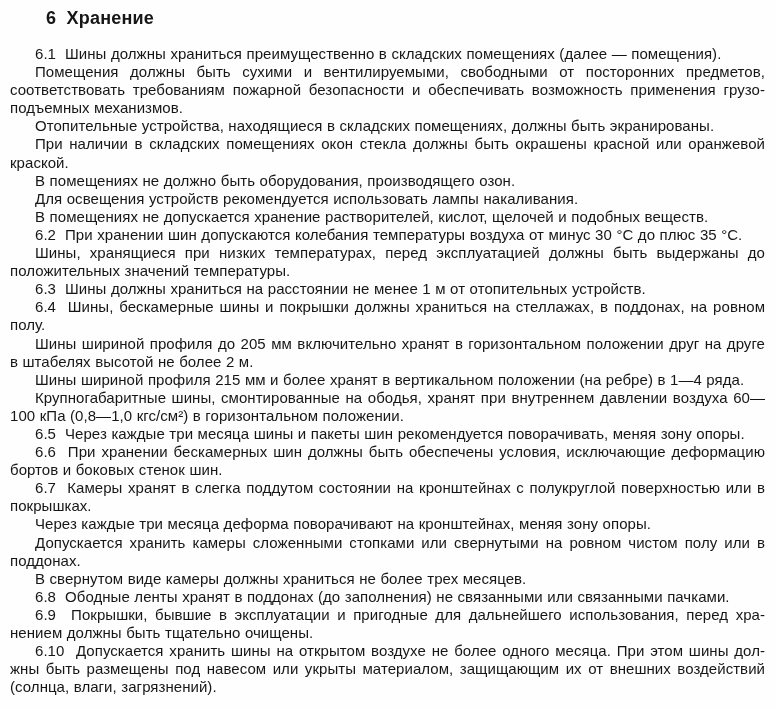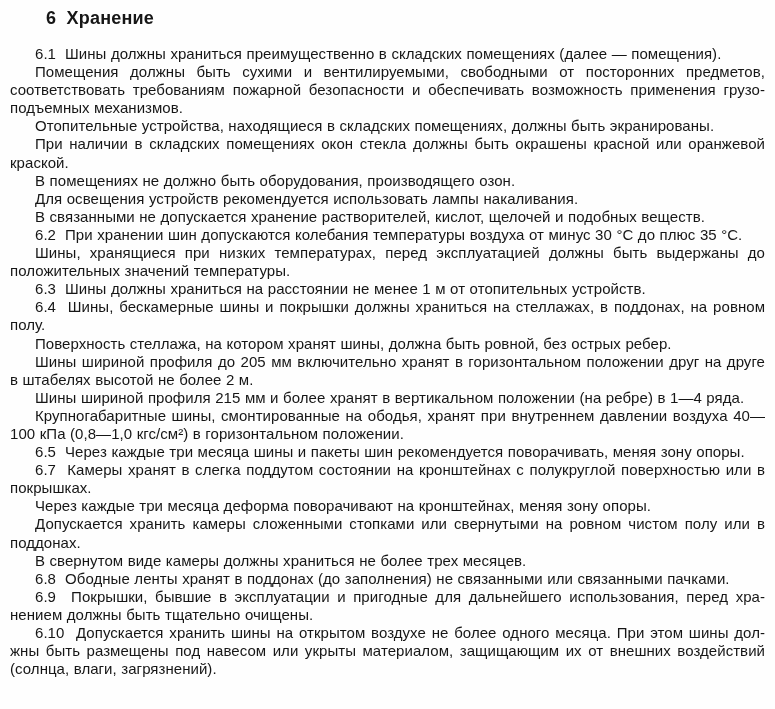--- a/index.html
+++ b/index.html
@@ -44,30 +44,30 @@
 <body>
 
 <main class="page">
   <h2 class="section-heading">6&nbsp; Хранение</h2>
   <p class="para">6.1&nbsp; Шины должны храниться преимущественно в складских помещениях (далее — помещения).</p>
   <p class="para">Помещения должны быть сухими и вентилируемыми, свободными от посторонних предметов, соответствовать требованиям пожарной безопасности и обеспечивать возможность применения грузо­подъемных механизмов.</p>
   <p class="para">Отопительные устройства, находящиеся в складских помещениях, должны быть экранированы.</p>
   <p class="para">При наличии в складских помещениях окон стекла должны быть окрашены красной или оранжевой краской.</p>
   <p class="para">В помещениях не должно быть оборудования, производящего озон.</p>
   <p class="para">Для освещения устройств рекомендуется использовать лампы накаливания.</p>
-  <p class="para">В связанными не допускается хранение растворителей, кислот, щелочей и подобных веществ.</p>
+  <p class="para">В помещениях не допускается хранение растворителей, кислот, щелочей и подобных веществ.</p>
   <p class="para">6.2&nbsp; При хранении шин допускаются колебания температуры воздуха от минус 30 °С до плюс 35 °С.</p>
   <p class="para">Шины, хранящиеся при низких температурах, перед эксплуатацией должны быть выдержаны до положительных значений температуры.</p>
   <p class="para">6.3&nbsp; Шины должны храниться на расстоянии не менее 1 м от отопительных устройств.</p>
   <p class="para">6.4&nbsp; Шины, бескамерные шины и покрышки должны храниться на стеллажах, в поддонах, на ровном полу.</p>
-  <p class="para">Поверхность стеллажа, на котором хранят шины, должна быть ровной, без острых ребер.</p>
   <p class="para">Шины шириной профиля до 205 мм включительно хранят в горизонтальном положении друг на дру­ге в штабелях высотой не более 2 м.</p>
   <p class="para">Шины шириной профиля 215 мм и более хранят в вертикальном положении (на ребре) в 1—4 ряда.</p>
-  <p class="para">Крупногабаритные шины, смонтированные на ободья, хранят при внутреннем давлении воздуха 40—100 кПа (0,8—1,0 кгс/см²) в горизонтальном положении.</p>
+  <p class="para">Крупногабаритные шины, смонтированные на ободья, хранят при внутреннем давлении воздуха 60—100 кПа (0,8—1,0 кгс/см²) в горизонтальном положении.</p>
   <p class="para">6.5&nbsp; Через каждые три месяца шины и пакеты шин рекомендуется поворачивать, меняя зону опоры.</p>
+  <p class="para">6.6&nbsp; При хранении бескамерных шин должны быть обеспечены условия, исключающие деформа­цию бортов и боковых стенок шин.</p>
   <p class="para">6.7&nbsp; Камеры хранят в слегка поддутом состоянии на кронштейнах с полукруглой поверхностью или в покрышках.</p>
   <p class="para">Через каждые три месяца деформа поворачивают на кронштейнах, меняя зону опоры.</p>
   <p class="para">Допускается хранить камеры сложенными стопками или свернутыми на ровном чистом полу или в поддонах.</p>
   <p class="para">В свернутом виде камеры должны храниться не более трех месяцев.</p>
   <p class="para">6.8&nbsp; Ободные ленты хранят в поддонах (до заполнения) не связанными или связанными пачками.</p>
   <p class="para">6.9&nbsp; Покрышки, бывшие в эксплуатации и пригодные для дальнейшего использования, перед хра­нением должны быть тщательно очищены.</p>
   <p class="para">6.10&nbsp; Допускается хранить шины на открытом воздухе не более одного месяца. При этом шины дол­жны быть размещены под навесом или укрыты материалом, защищающим их от внешних воздействий (солнца, влаги, загрязнений).</p>
 </main>
 
 </body></html>

